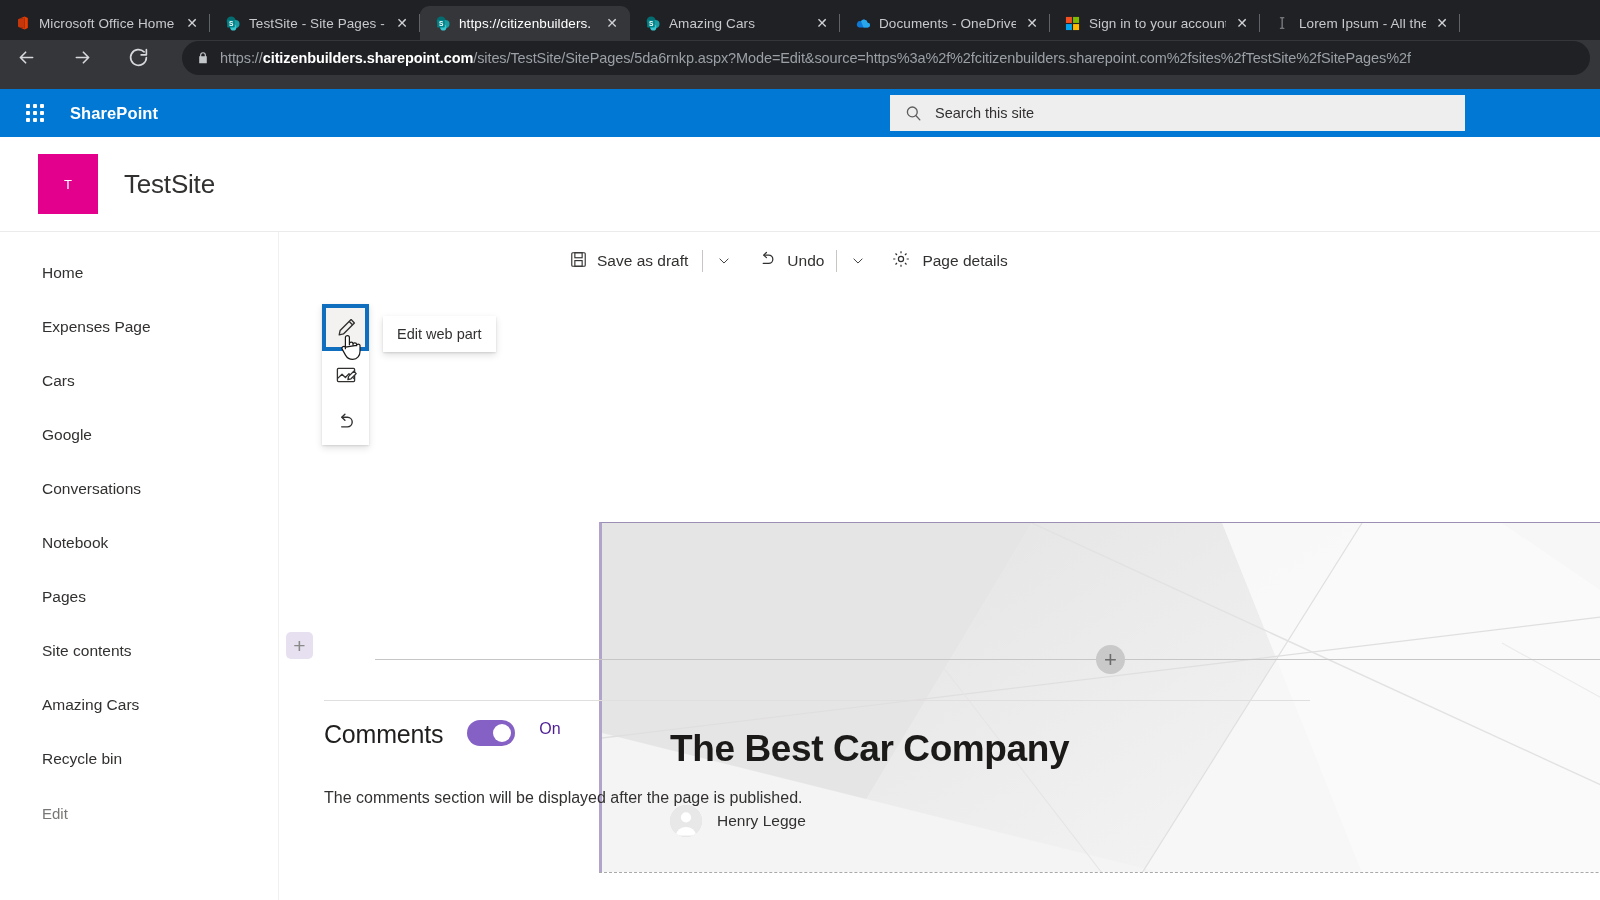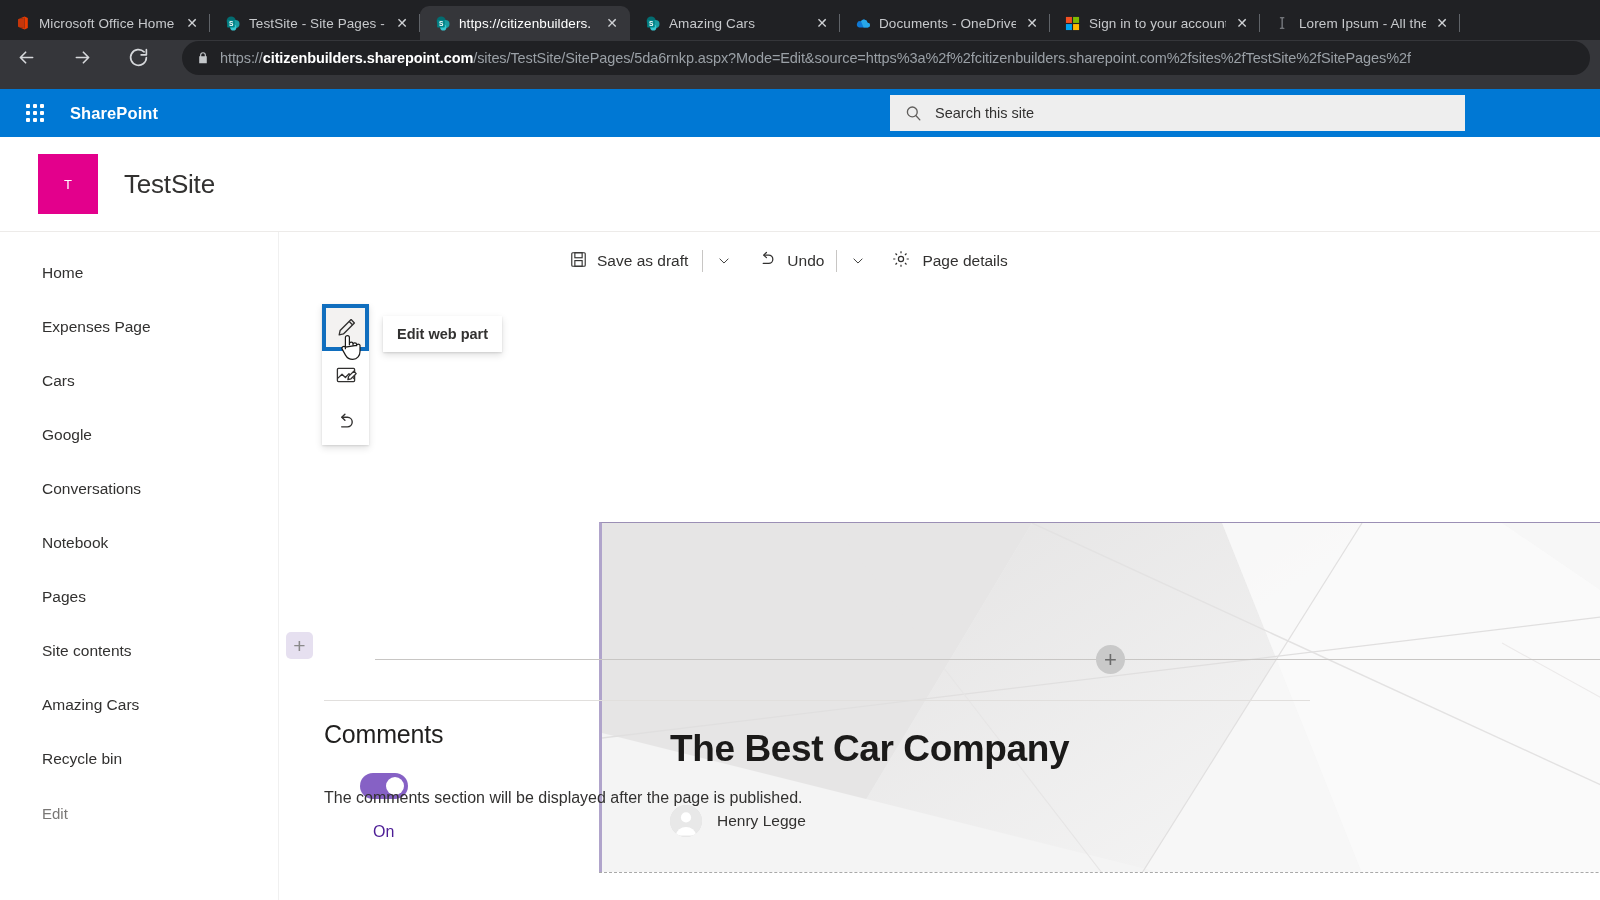--- a/index.html
+++ b/index.html
@@ -282,21 +282,20 @@
   .wp-tooltip {
     position: absolute;
     left: 383px; top: 316px;
     background: #ffffff;
     box-shadow: 0 0.6px 1.8px rgba(0,0,0,.11), 0 3.2px 7.2px rgba(0,0,0,.13);
     padding: 10px 14px;
     font-size: 14.5px;
     color: #323130;
     white-space: nowrap;
     z-index: 21;
-    font-weight: bold;
   }
   .cursor-hand {
     position: absolute;
     left: 337px; top: 331px;
     z-index: 30;
     pointer-events: none;
   }
 
   
   .section-divider {
@@ -320,23 +319,21 @@
   .comments-rule {
     position: absolute;
     left: 324px; top: 700px;
     width: 986px; height: 1px;
     background: #e1dfdd;
   }
   .comments-row {
     position: absolute;
     left: 324px; top: 720px;
     display: flex;
-    align-items: center;
     gap: 24px;
-    flex-direction: column;
   }
   .comments-label { font-size: 25px; color: #201f1e; font-weight: 400; letter-spacing: -0.2px; }
   .toggle {
     width: 48px; height: 26px;
     border-radius: 13px;
     background: #8661c5;
     position: relative;
     flex: 0 0 auto;
   }
   .toggle .knob {

